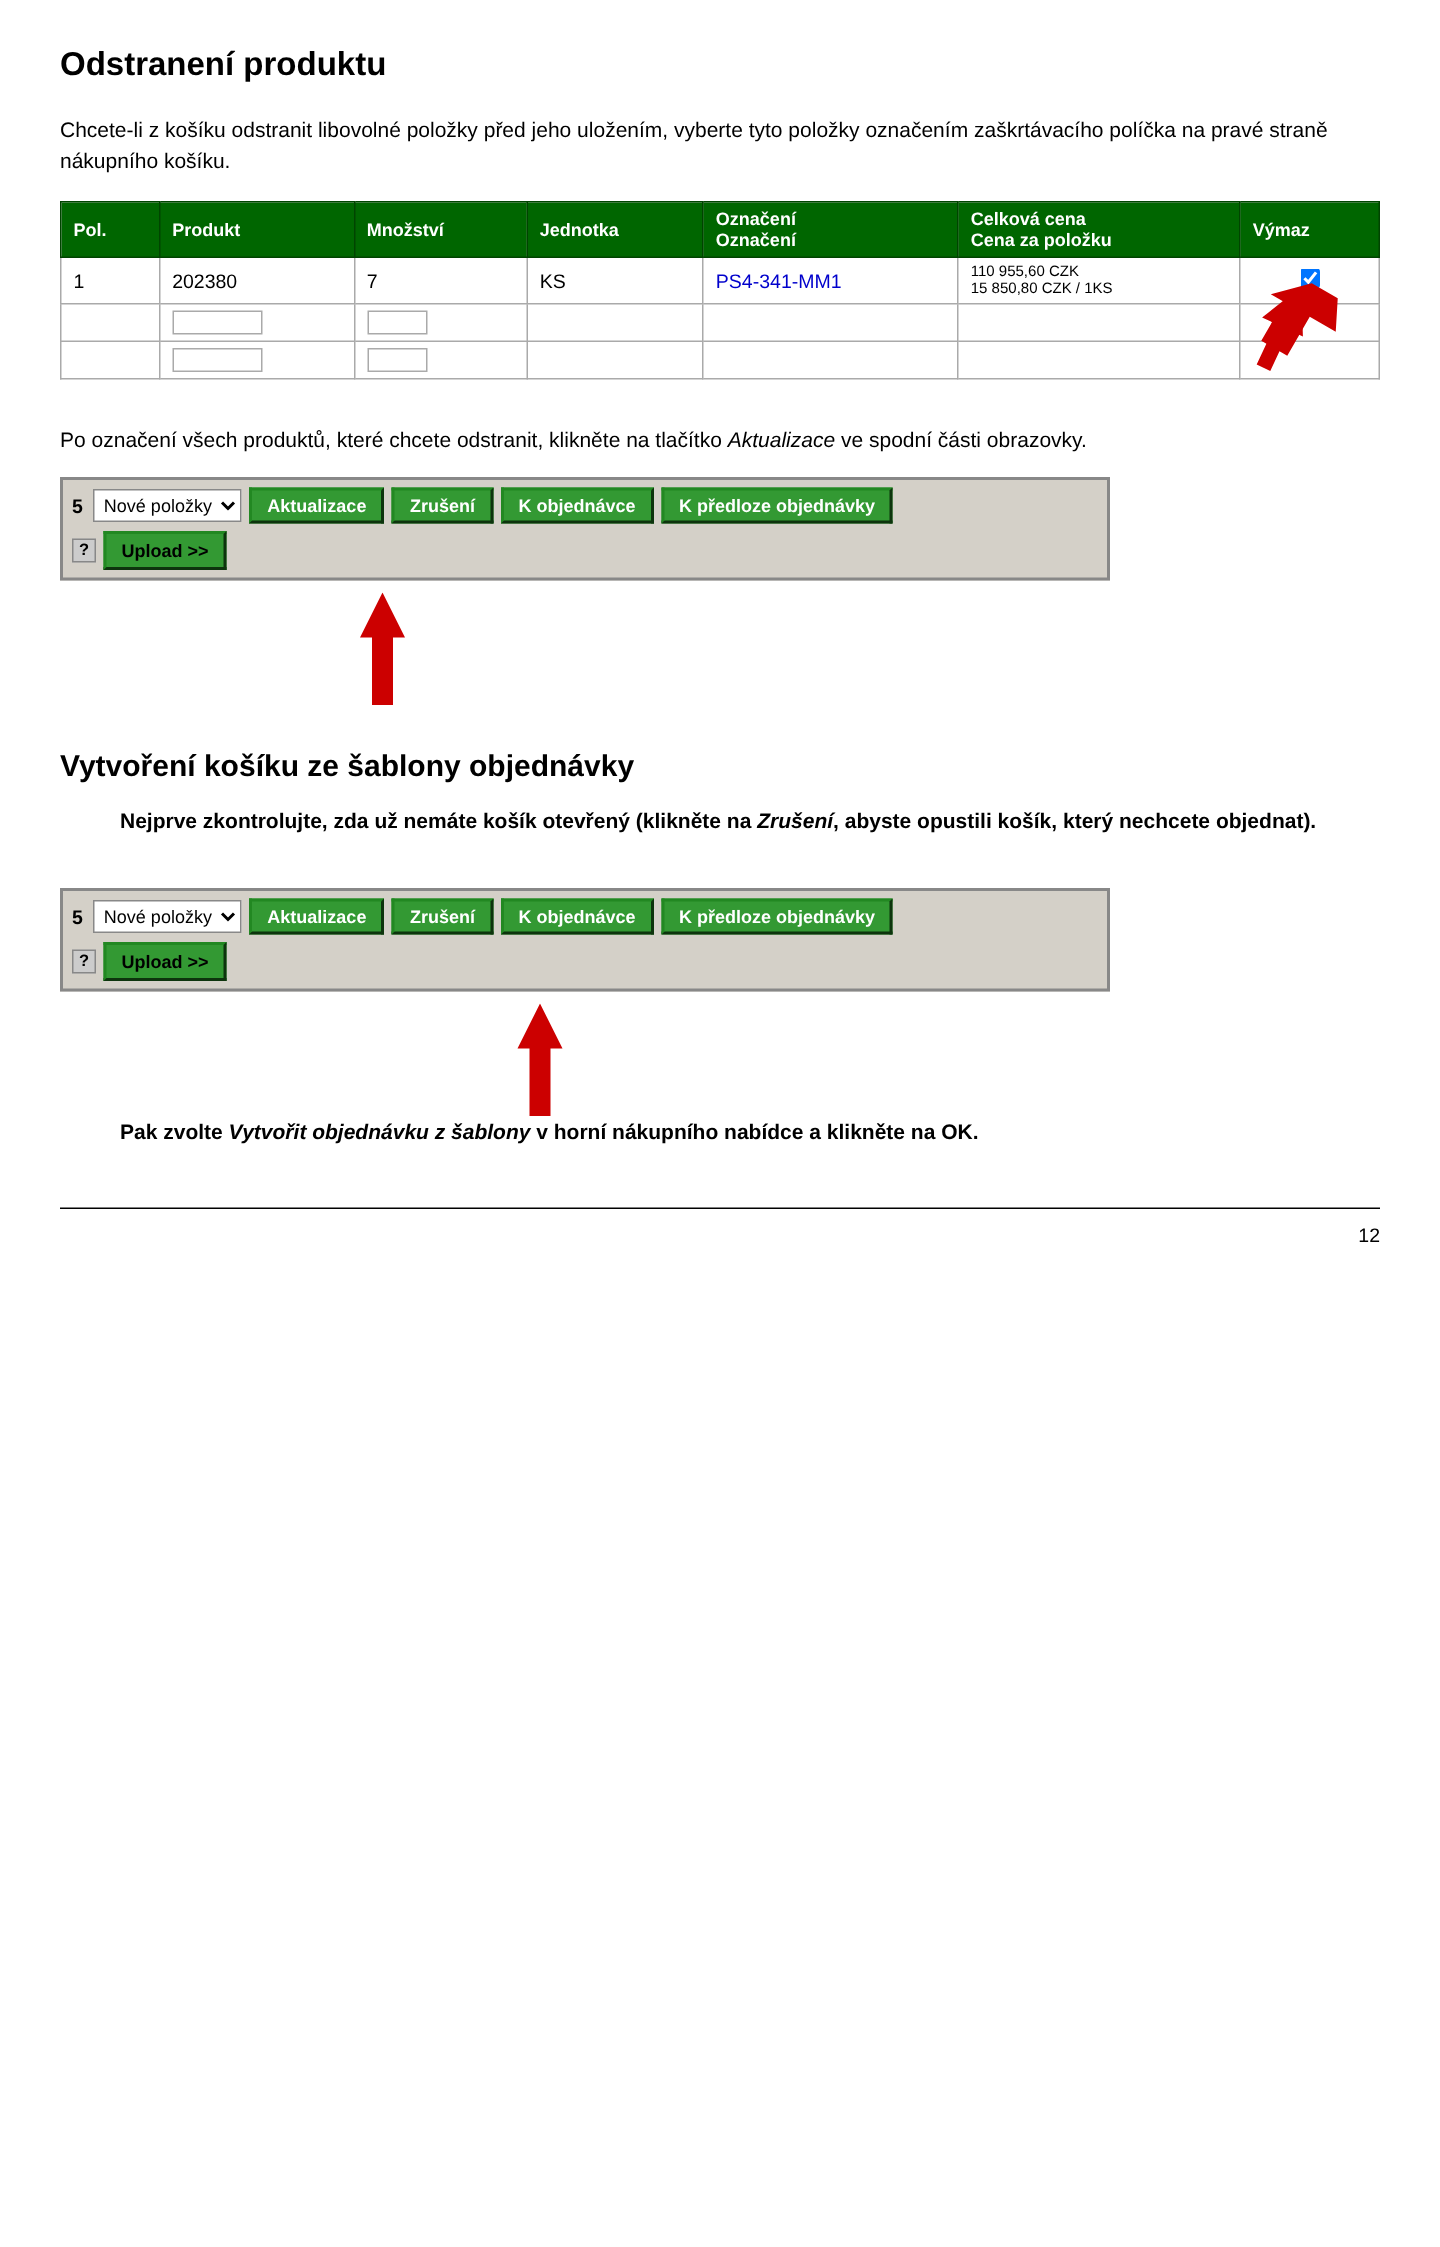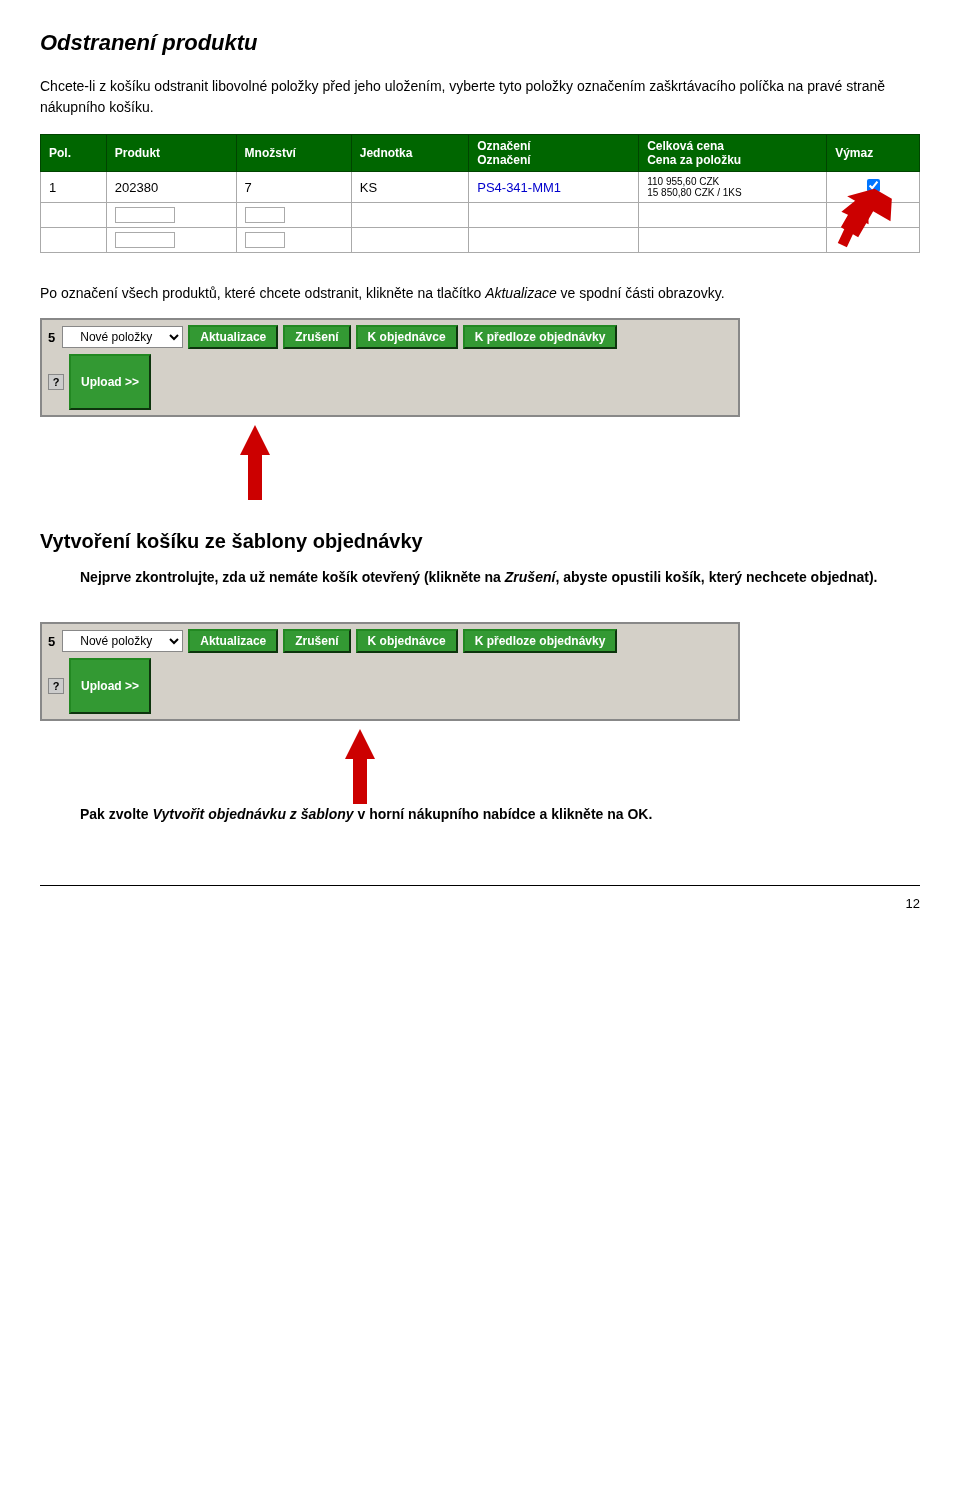--- a/index.html
+++ b/index.html
@@ -8,21 +8,20 @@
       font-size: 14px;
       background: #fff;
       color: #000;
       padding: 30px 40px;
       max-width: 960px;
     }
     h1 {
       font-size: 22px;
       font-weight: bold;
       margin-bottom: 20px;
-      font-style: italic;
     }
     p {
       margin-bottom: 14px;
       line-height: 1.5;
     }
     .italic { font-style: italic; }
     .section-title {
       font-size: 20px;
       font-weight: bold;
       margin: 30px 0 14px 0;
@@ -79,62 +78,62 @@
       align-items: center;
       gap: 5px;
     }
     .toolbar-number {
       font-size: 13px;
       font-weight: bold;
       margin-right: 2px;
     }
     .toolbar-select {
       font-size: 12px;
-      padding: 2px 13px;
+      padding: 2px 2px;
       border: 1px solid #888;
       background: #fff;
     }
     .toolbar-btn {
       font-size: 12px;
       padding: 3px 10px;
       border: 2px outset #888;
       cursor: pointer;
       font-weight: bold;
     }
     .btn-green {
       background: #339933;
       color: #fff;
       border-color: #228822;
     }
     .btn-upload {
       background: #339933;
-      color: #ffffff;
+      color: #000000;
       border: 2px outset #228822;
       font-size: 12px;
-      padding: 19px 10px;
+      padding: 4px 10px;
       font-weight: bold;
       cursor: pointer;
     }
     .help-icon {
       width: 16px;
       height: 16px;
       background: #ccc;
       border: 1px solid #888;
       font-size: 11px;
       font-weight: bold;
       display: inline-flex;
       align-items: center;
       justify-content: center;
       cursor: pointer;
     }
 
     
     .page-footer {
       border-top: 1px solid #000;
-      margin-top: 60px;
+      margin-top: 40px;
       padding-top: 10px;
       display: flex;
       justify-content: flex-end;
       font-size: 13px;
     }
 
     .indent { margin-left: 40px; font-weight: bold; }
   </style>
 </head>
 <body>

